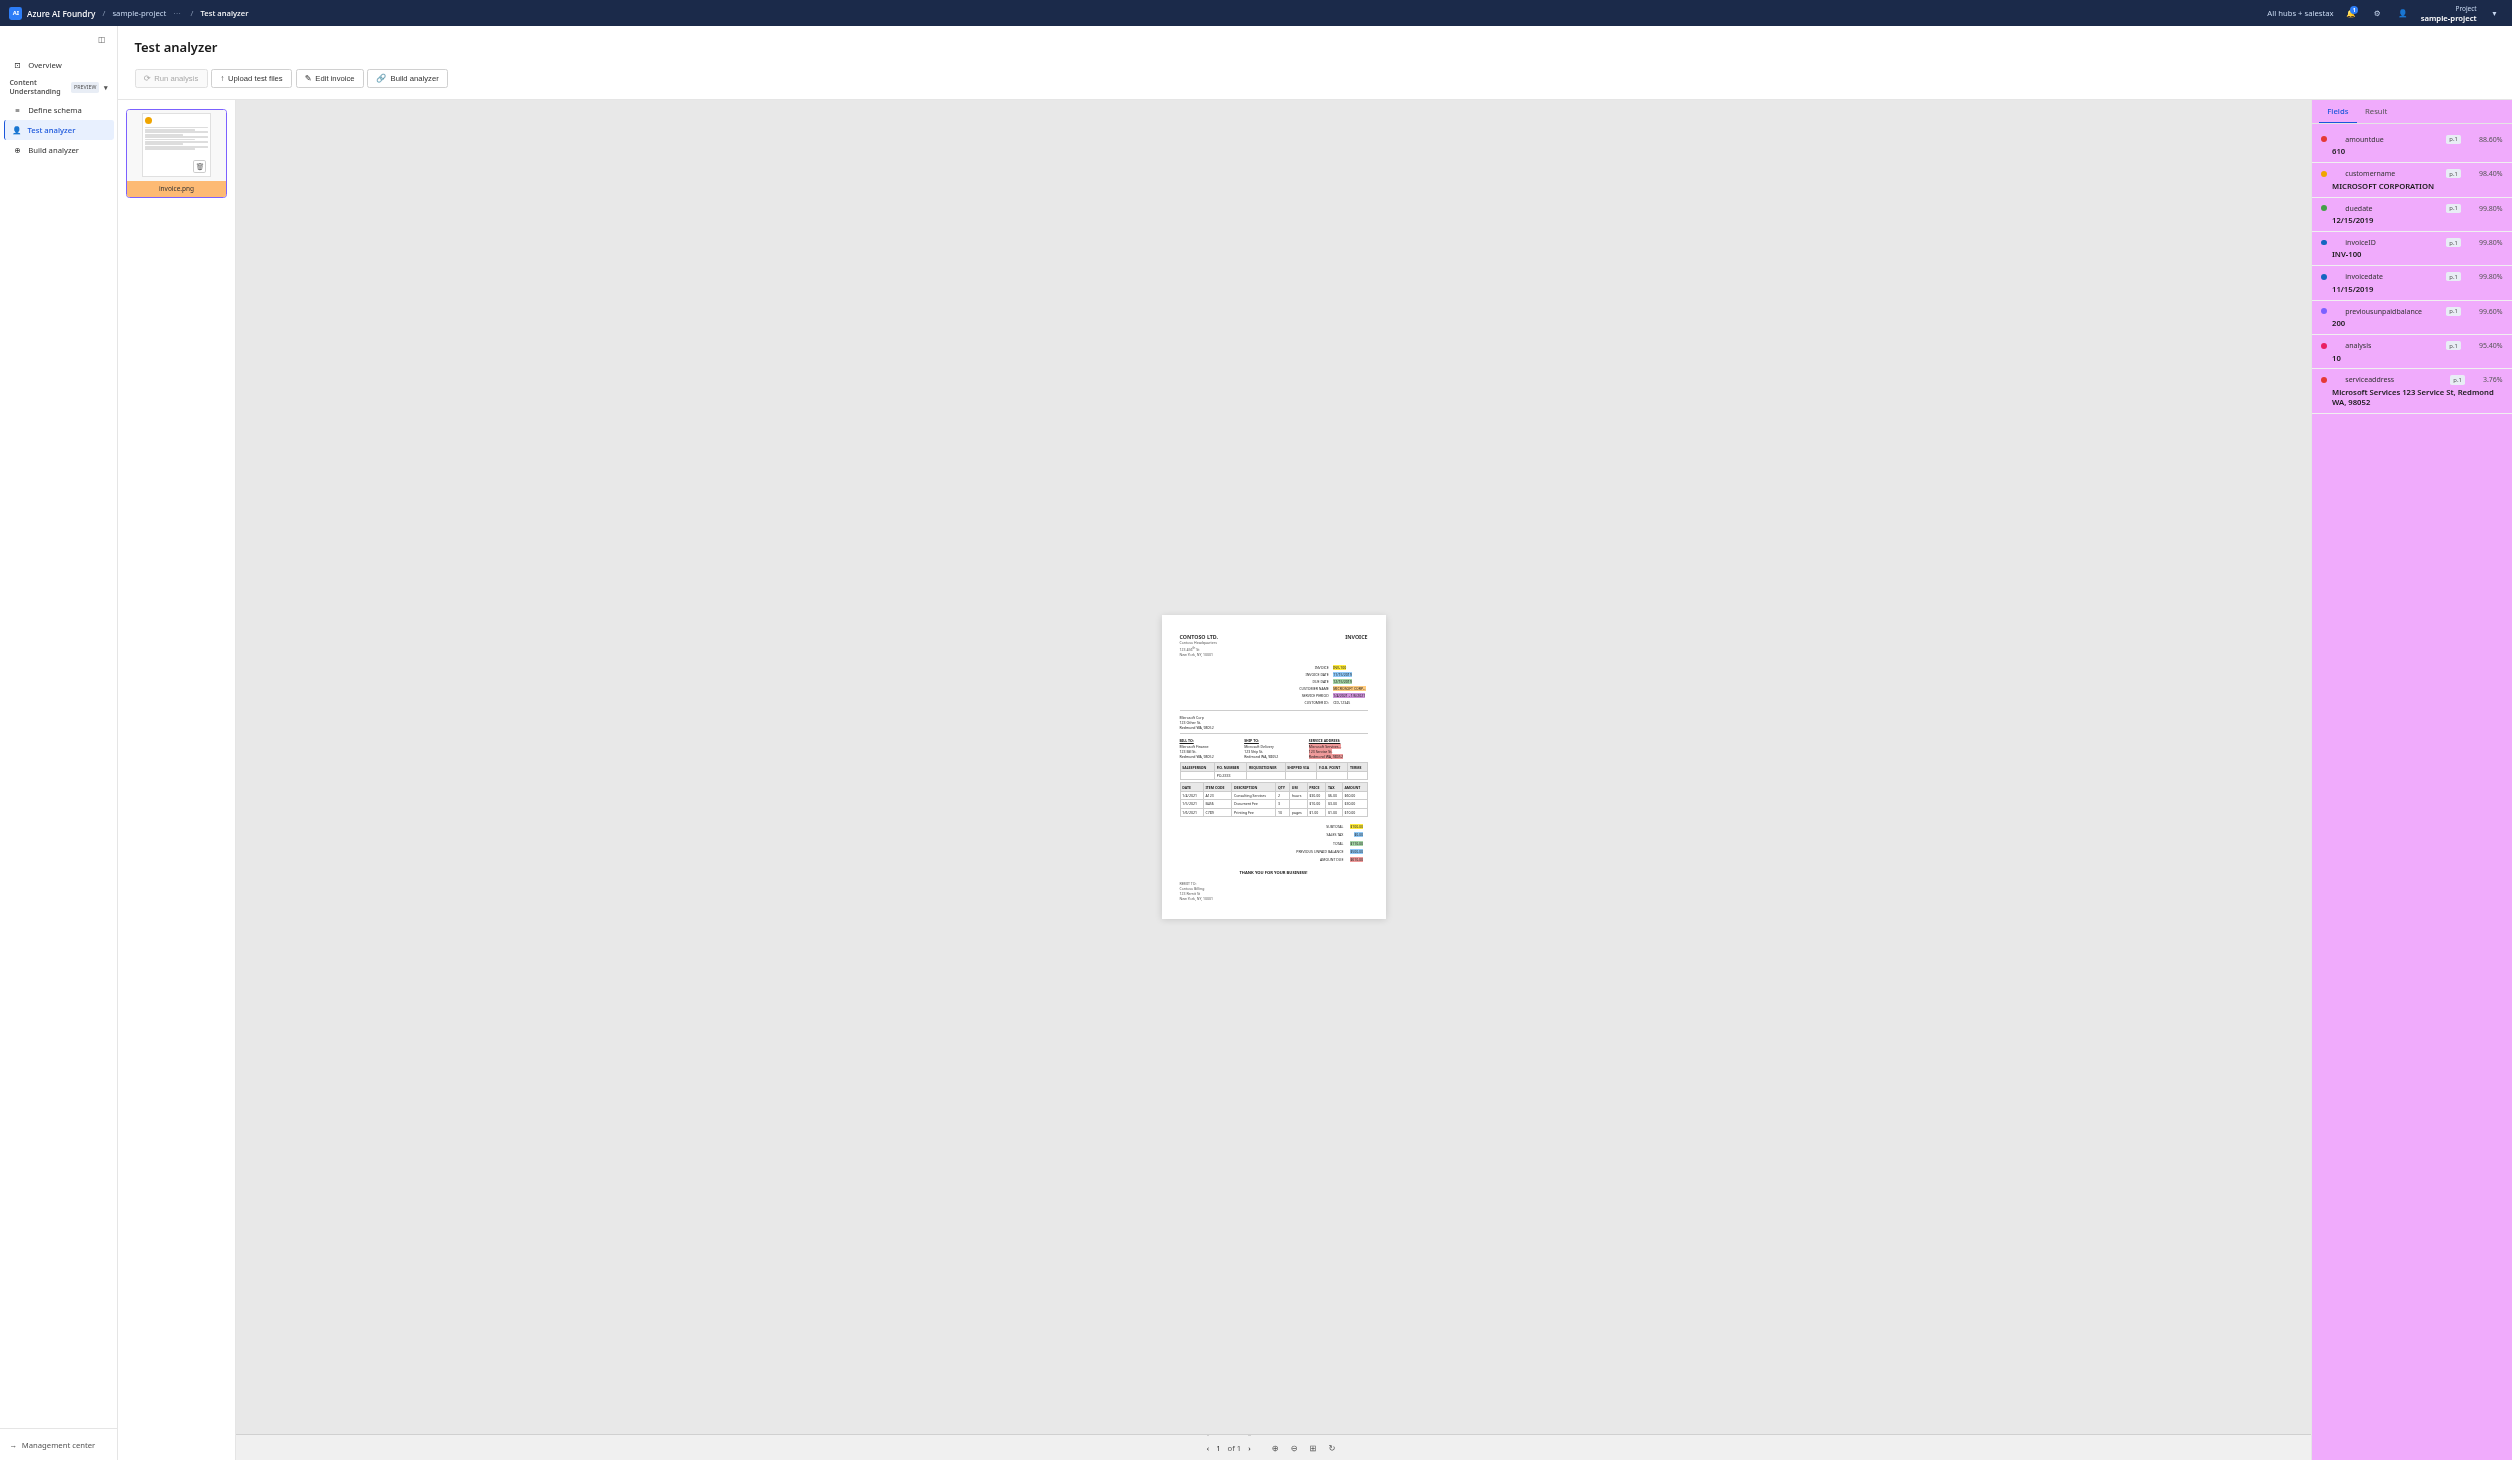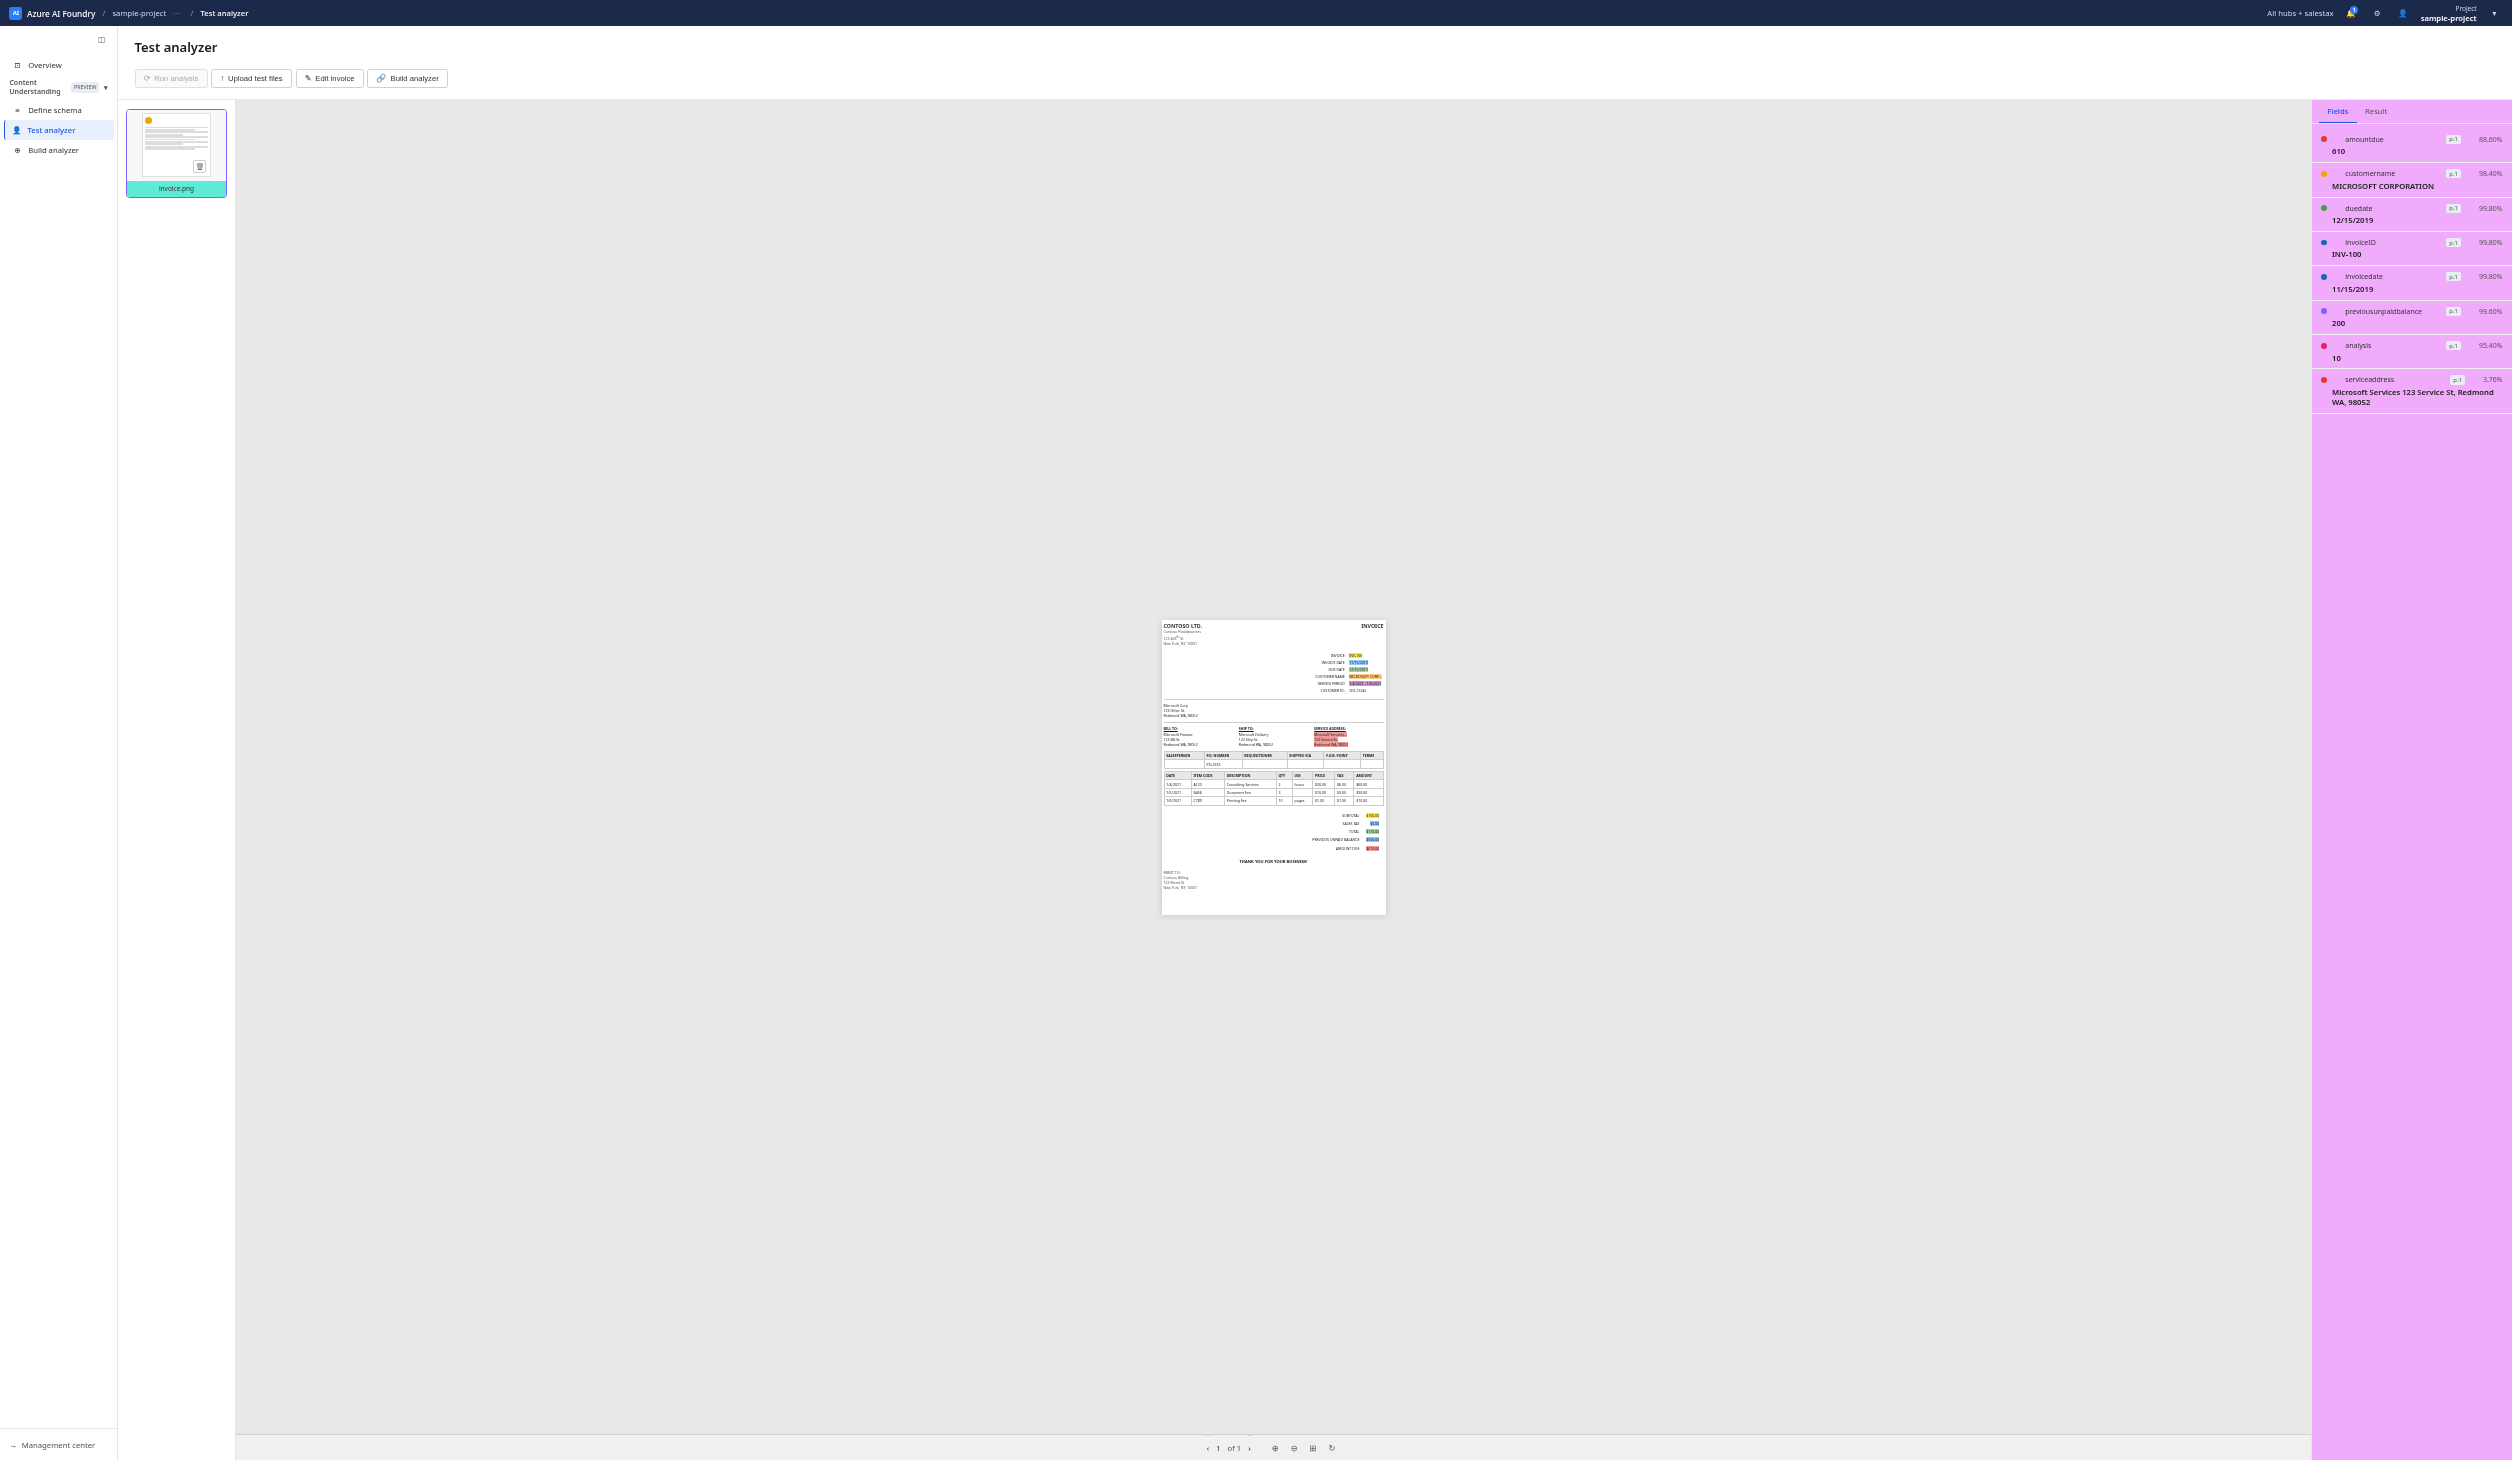--- a/index.html
+++ b/index.html
@@ -71,26 +71,26 @@
     .file-panel { width: 118px; padding: 8.3px; flex-shrink: 0; border-right: 0.6px solid #e5e5e5; overflow-y: auto; }
     .file-item { border: 1.2px solid #7b61ff; border-radius: 3.5px; overflow: hidden; cursor: pointer; background: #fff; }
     .file-thumbnail { width: 100%; height: 71px; background: #f8f8f8; display: flex; align-items: center; justify-content: center; position: relative; overflow: hidden; }
     .file-thumbnail-inner { width: 70%; height: 90%; background: white; border: 0.6px solid #e0e0e0; display: flex; flex-direction: column; padding: 2.4px; gap: 1.2px; position: relative; }
     .file-doc-line { height: 1.8px; background: #ddd; border-radius: 0.6px; margin: 0.6px 0; }
     .file-doc-line.short { width: 60%; }
     .file-doc-line.medium { width: 80%; }
     .file-doc-line.full { width: 100%; }
     .file-thumb-circle { width: 7px; height: 7px; background: #f0a500; border-radius: 50%; position: absolute; top: 2.4px; left: 2.4px; }
     .file-delete-btn { position: absolute; bottom: 3.5px; right: 3.5px; width: 13px; height: 13px; background: rgba(255,255,255,0.9); border: 0.6px solid #ccc; border-radius: 1.8px; display: flex; align-items: center; justify-content: center; cursor: pointer; font-size: 7px; color: #666; }
-    .file-name { padding: 3.5px 4.7px; font-size: 6.5px; color: #333; text-align: center; background: #5eead4; }
+    .file-name { padding: 3.5px 4.7px; font-size: 6.5px; color: #333; text-align: center; background: #fdba74; }
 
     
     .doc-panel { flex: 1; display: flex; flex-direction: column; overflow: hidden; background: #e8e8e8; position: relative; }
     .doc-viewer { flex: 1; display: flex; align-items: center; justify-content: center; overflow: auto; padding: 11.8px; }
-    .doc-page { background: white; box-shadow: 0 1.2px 7px rgba(0,0,0,0.15); width: 224px; min-height: 295px; padding: 2px; font-size: 4.1px; position: relative; }
+    .doc-page { background: white; box-shadow: 0 1.2px 7px rgba(0,0,0,0.15); width: 224px; min-height: 295px; padding: 18px; font-size: 4.1px; position: relative; }
     .doc-footer { height: 26px; background: #f0f0f0; border-top: 0.6px solid #d0d0d0; display: flex; align-items: center; justify-content: center; gap: 7px; }
     .doc-footer .page-num { font-size: 7.7px; color: #333; }
     .doc-footer .page-info { font-size: 7.7px; color: #555; }
     .doc-footer-tools { display: flex; gap: 2.4px; margin-left: 9.4px; }
     .doc-footer-tool { width: 16.5px; height: 16.5px; display: flex; align-items: center; justify-content: center; cursor: pointer; border-radius: 1.8px; color: #555; font-size: 8.3px; }
 
     
     .fields-panel { width: 201px; flex-shrink: 0; border-left: 0.6px solid #e5e5e5; display: flex; flex-direction: column; overflow: hidden; background: #f0abfc; }
     .fields-tabs { display: flex; border-bottom: 0.6px solid #e5e5e5; padding: 0 7px; }
     .fields-tab { padding: 5.9px 8.3px; font-size: 7.7px; cursor: pointer; color: #555; border-bottom: 1.2px solid transparent; }

